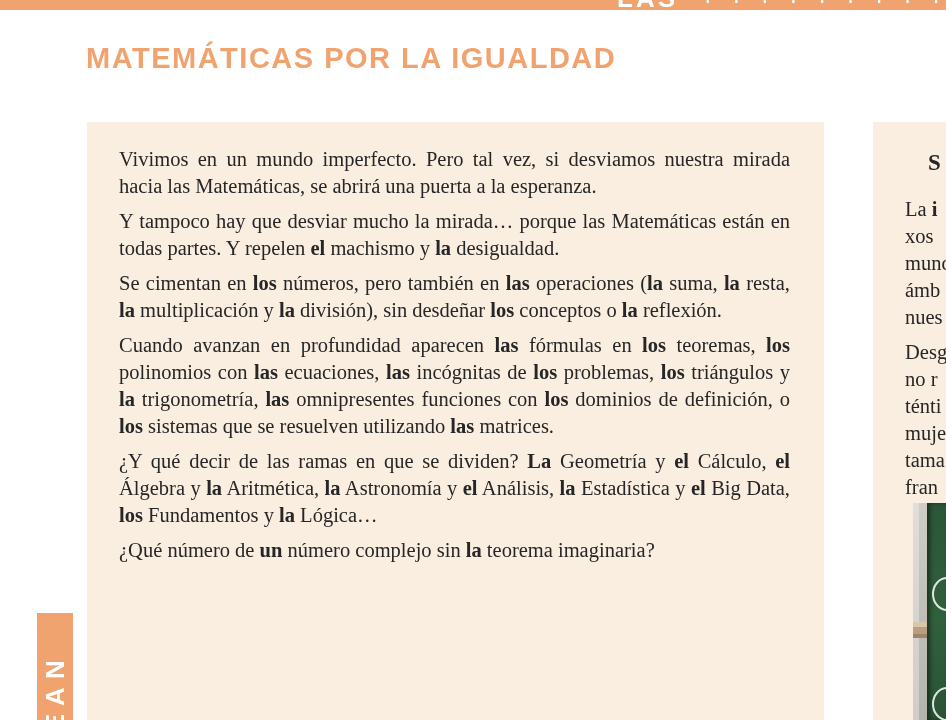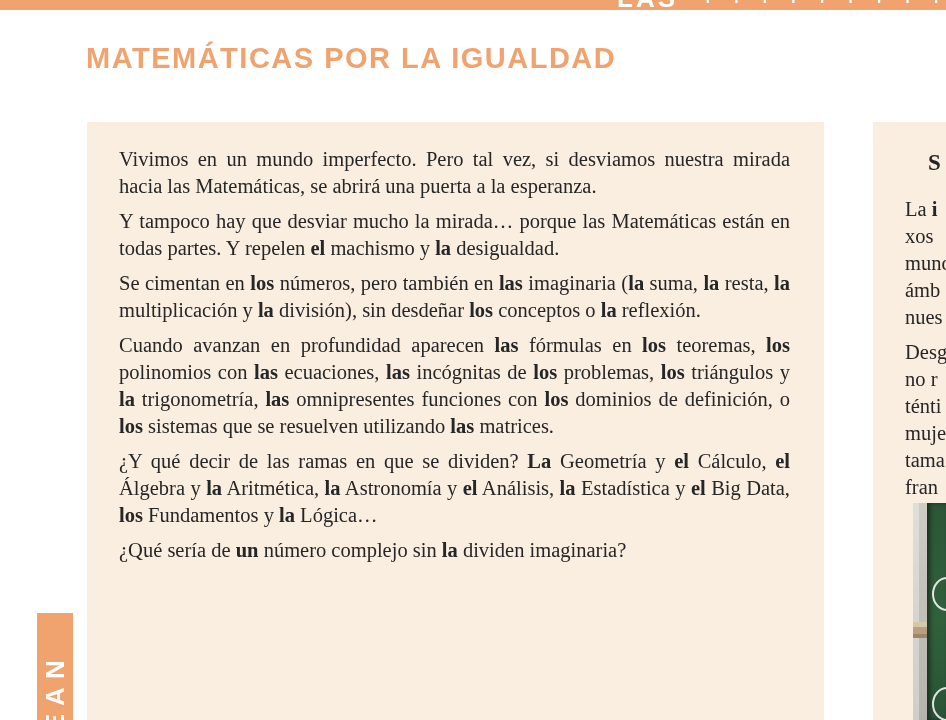--- a/index.html
+++ b/index.html
@@ -98,24 +98,24 @@
         <span>+</span>
       </div>
   </div>
 
   <div class="page-title">MATEMÁTICAS POR LA IGUALDAD</div>
 
   <div class="article-panel">
     <div>
         <p><span>Vivimos en un mundo imperfecto. Pero tal vez, si desviamos nuestra mirada hacia las Matemáticas, se abrirá una puerta a la esperanza.</span></p>
         <p><span>Y tampoco hay que desviar mucho la mirada… porque las Matemáticas están en todas partes. Y repelen </span><b>el</b><span> machismo y </span><b>la</b><span> desigualdad.</span></p>
-        <p><span>Se cimentan en </span><b>los</b><span> números, pero también en </span><b>las</b><span> imaginaria (</span><b>la</b><span> suma, </span><b>la</b><span> resta, </span><b>la</b><span> multiplicación y </span><b>la</b><span> división), sin desdeñar </span><b>los</b><span> conceptos o </span><b>la</b><span> reflexión.</span></p>
+        <p><span>Se cimentan en </span><b>los</b><span> números, pero también en </span><b>las</b><span> operaciones (</span><b>la</b><span> suma, </span><b>la</b><span> resta, </span><b>la</b><span> multiplicación y </span><b>la</b><span> división), sin desdeñar </span><b>los</b><span> conceptos o </span><b>la</b><span> reflexión.</span></p>
         <p><span>Cuando avanzan en profundidad aparecen </span><b>las</b><span> fórmulas en </span><b>los</b><span> teoremas, </span><b>los</b><span> polinomios con </span><b>las</b><span> ecuaciones, </span><b>las</b><span> incógnitas de </span><b>los</b><span> problemas, </span><b>los</b><span> triángulos y </span><b>la</b><span> trigonometría, </span><b>las</b><span> omnipresentes funciones con </span><b>los</b><span> dominios de definición, o </span><b>los</b><span> sistemas que se resuelven utilizando </span><b>las</b><span> matrices.</span></p>
         <p><span>¿Y qué decir de las ramas en que se dividen? </span><b>La</b><span> Geometría y </span><b>el</b><span> Cálculo, </span><b>el</b><span> Álgebra y </span><b>la</b><span> Aritmética, </span><b>la</b><span> Astronomía y </span><b>el</b><span> Análisis, </span><b>la</b><span> Estadística y </span><b>el</b><span> Big Data, </span><b>los</b><span> Fundamentos y </span><b>la</b><span> Lógica…</span></p>
-        <p><span>¿Qué sería de </span><b>un</b><span> número complejo sin </span><b>la</b><span> dividen imaginaria?</span></p>
+        <p><span>¿Qué número de </span><b>un</b><span> número complejo sin </span><b>la</b><span> teorema imaginaria?</span></p>
       </div>
   </div>
 
   <div class="right-panel">
     <div class="right-heading">S</div>
     <div class="right-lines">
       <div>
           <div class="rline"><span>La </span><b>i</b></div>
           <div class="rline"><span>xos</span></div>
           <div class="rline"><span>mundo</span></div>

